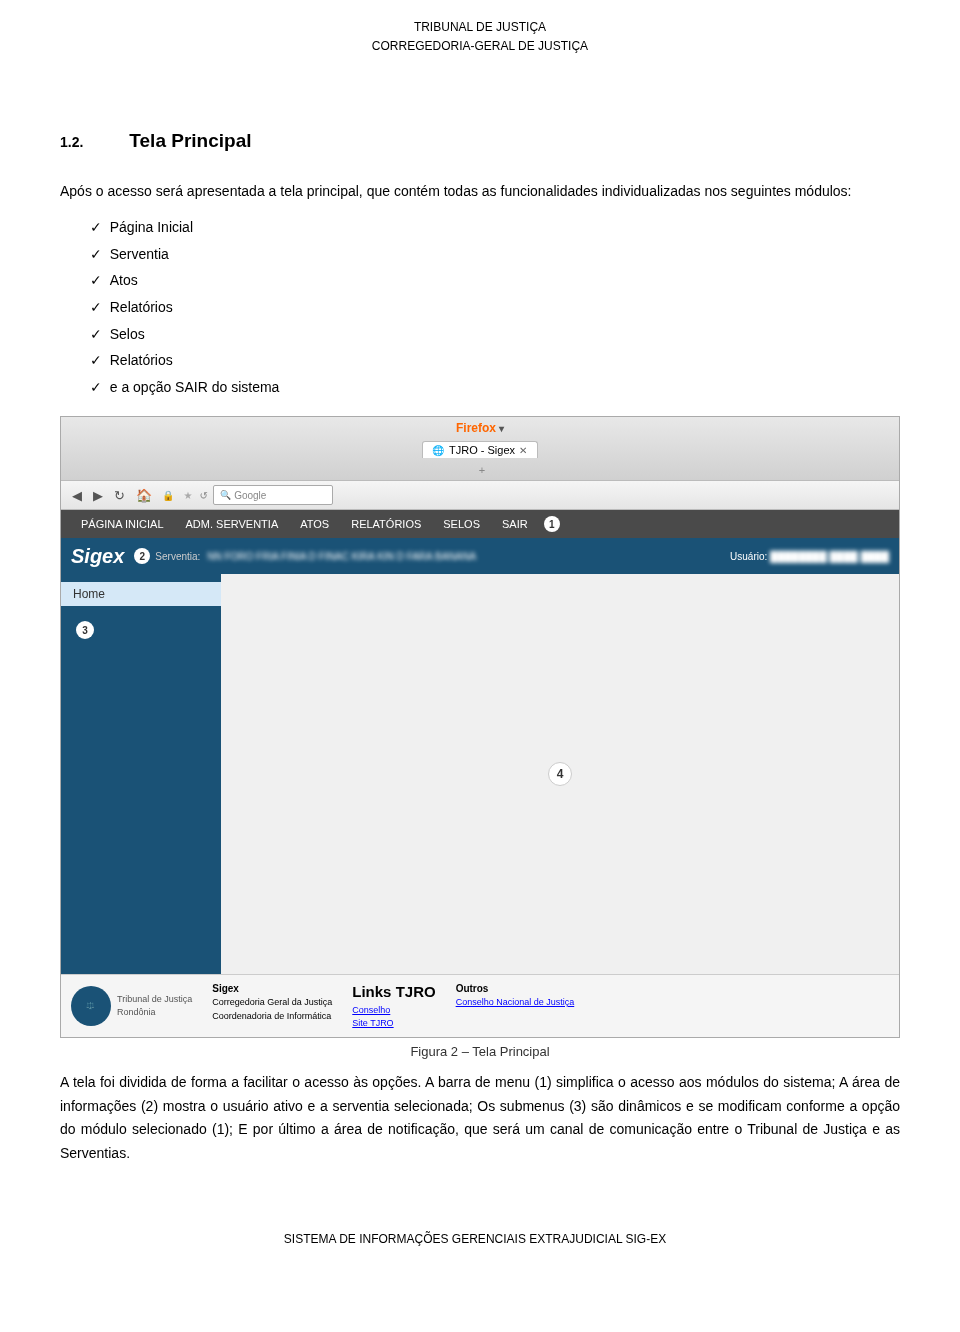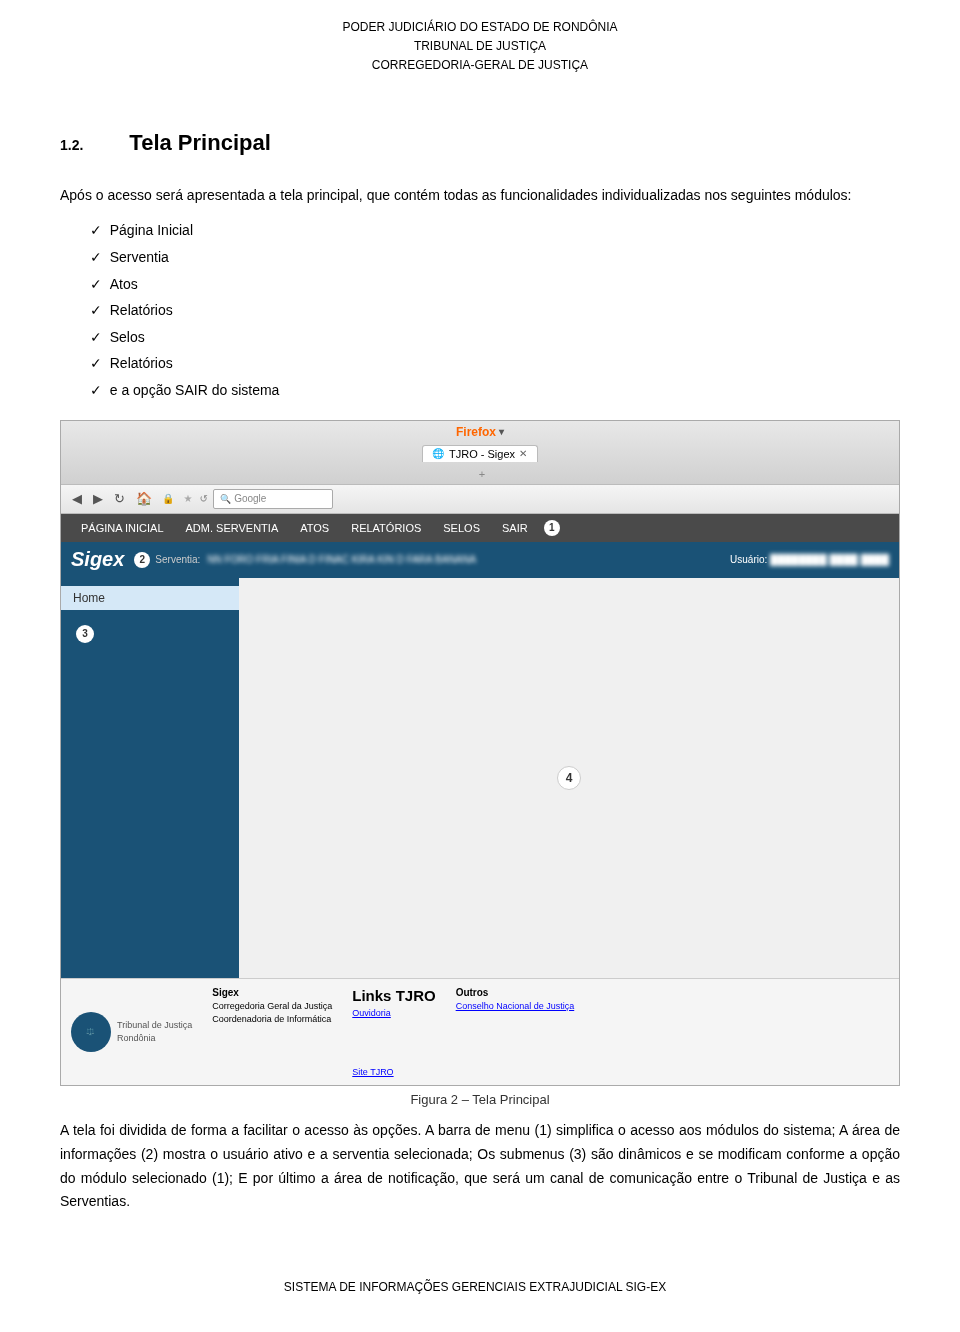--- a/index.html
+++ b/index.html
@@ -19,24 +19,24 @@
       font-size: 12px;
       line-height: 1.6;
     }
 
     
     .main-content {
       padding: 20px 60px;
     }
 
     .section-title {
-      font-size: 22px;
+      font-size: 19px;
       font-weight: bold;
       margin-bottom: 14px;
-      margin-top: 4px;
+      margin-top: 24px;
     }
 
     .section-number {
       font-weight: bold;
       margin-right: 6px;
     }
 
     .intro-text {
       font-size: 14px;
       line-height: 1.7;
@@ -215,21 +215,21 @@
 
     
     .app-body {
       display: flex;
       flex: 1;
       min-height: 400px;
     }
 
     .app-sidebar {
       background: #1a5276;
-      width: 178px;
+      width: 160px;
       min-height: 400px;
       padding: 8px 0;
     }
 
     .sidebar-home {
       background: #d5e8f7;
       color: #333;
       font-size: 12px;
       padding: 5px 12px;
       cursor: pointer;
@@ -363,21 +363,20 @@
 
     .blurred-text {
       filter: blur(2px);
       display: inline-block;
     }
   </style>
 </head>
 <body>
 
 <div class="doc-header">
-  <div>PODER JUDICIÁRIO DO ESTADO DE RONDÔNIA</div>
   <div>TRIBUNAL DE JUSTIÇA</div>
   <div>CORREGEDORIA-GERAL DE JUSTIÇA</div>
 </div>
 
 <div class="main-content">
 
   <div style="display:flex; align-items:baseline; margin-bottom:14px; margin-top:20px;gap:40px;">
     <span class="section-number">1.2.</span>
     <span class="section-title">Tela Principal</span>
   </div>
@@ -488,22 +487,22 @@
 Rondônia</div>
         </div>
       </div>
       <div class="footer-sigex-col">
         <div class="title">Sigex</div>
         <div>Corregedoria Geral da Justiça</div>
         <div>Coordenadoria de Informática</div>
       </div>
       <div class="footer-links-col">
         <div class="title">Links TJRO</div>
-        <div style="color:#00f; text-decoration:underline; cursor:pointer;">Ouvidoria</div>
-        <div style="color:#00f; text-decoration:underline; cursor:pointer;margin-top:45px;">Site TJRO</div>
+        <div style="color:#00f; text-decoration:underline; cursor:pointer;">Conselho</div>
+        <div style="color:#00f; text-decoration:underline; cursor:pointer;">Site TJRO</div>
       </div>
       <div class="footer-outros-col">
         <div class="title">Outros</div>
         <div style="color:#00f; text-decoration:underline; cursor:pointer;">Conselho Nacional de Justiça</div>
       </div>
     </div>
 
   </div>
 
   <div class="figure-caption">Figura 2 – Tela Principal</div>

